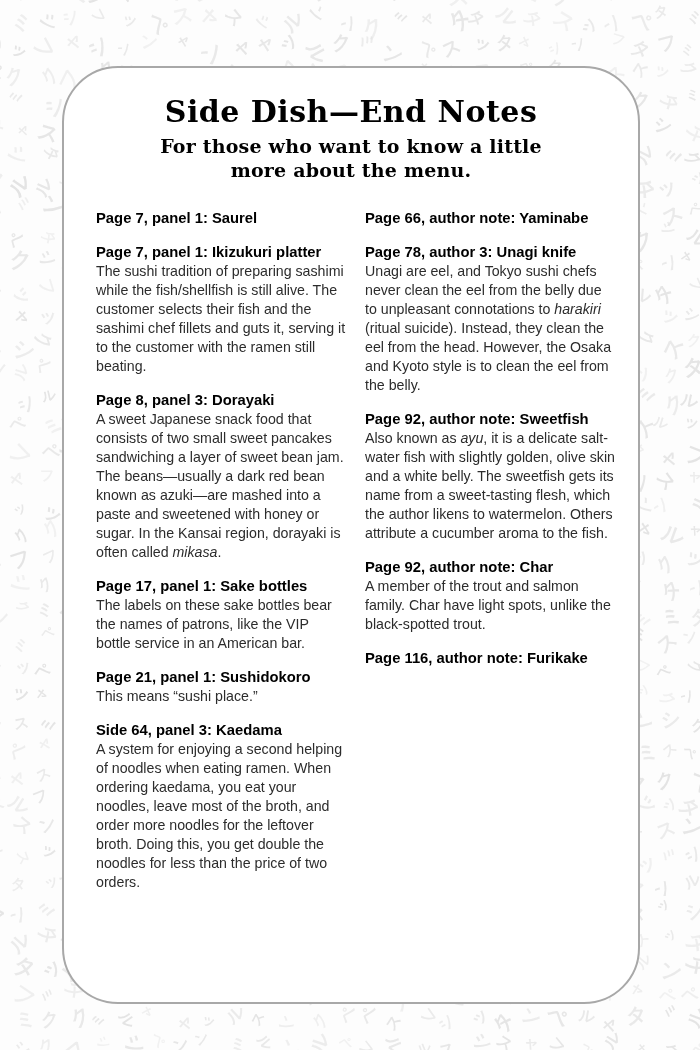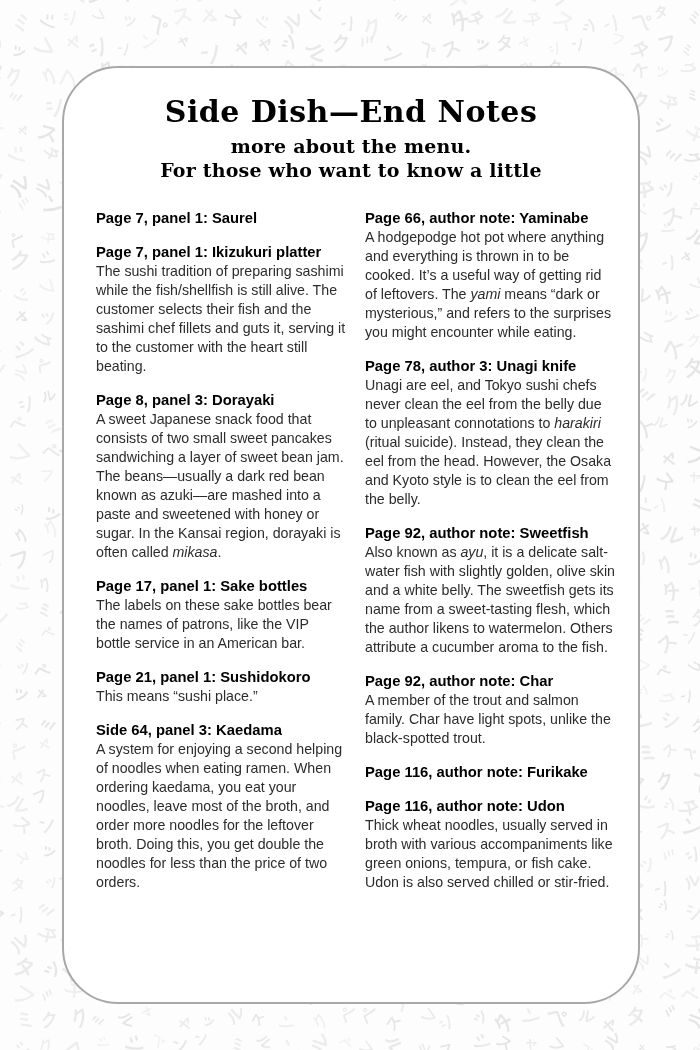--- a/index.html
+++ b/index.html
@@ -1152,31 +1152,31 @@
     <span class="bg-glyph" style="left: 580.385px; top: 1042.64px; transform: rotate(71.4442deg); font-size: 13.7286px; opacity: 0.573326;">ペ</span>
     <span class="bg-glyph" style="left: 604.459px; top: 1032.27px; transform: rotate(-58.1225deg); font-size: 16.5912px; opacity: 0.919294;">ル</span>
     <span class="bg-glyph" style="left: 635.573px; top: 1041.86px; transform: rotate(60.483deg); font-size: 13.0436px; opacity: 0.813366;">ャ</span>
     <span class="bg-glyph" style="left: 663.27px; top: 1042.85px; transform: rotate(39.6624deg); font-size: 16.0391px; opacity: 0.944795;">ク</span>
     <span class="bg-glyph" style="left: 689.835px; top: 1041.77px; transform: rotate(-8.90282deg); font-size: 15.7338px; opacity: 0.495837;">ペ</span>
   </div>
 
 <div class="card">
   <h1 class="title">Side Dish—End Notes</h1>
   <div class="subtitle">
+    <div>For those who want to know a little</div>
     <div>more about the menu.</div>
-    <div>For those who want to know a little</div>
   </div>
   <div class="cols">
     <div class="col">
         <div class="entry">
           <div class="entry-heading">Page 7, panel 1: Saurel</div>
         </div>
         <div class="entry">
           <div class="entry-heading">Page 7, panel 1: Ikizukuri platter</div>
-          <div class="entry-body">The sushi tradition of preparing sashimi while the fish/shellfish is still alive. The customer selects their fish and the sashimi chef fillets and guts it, serving it to the customer with the heart still beating.</div>
+          <div class="entry-body">The sushi tradition of preparing sashimi while the fish/shellfish is still alive. The customer selects their fish and the sashimi chef fillets and guts it, serving it to the customer with the ramen still beating.</div>
         </div>
         <div class="entry">
           <div class="entry-heading">Page 8, panel 3: Dorayaki</div>
           <div class="entry-body">A sweet Japanese snack food that consists of two small sweet pancakes sandwiching a layer of sweet bean jam. The beans—usually a dark red bean known as azuki—are mashed into a paste and sweetened with honey or sugar. In the Kansai region, dorayaki is often called <i>mikasa</i>.</div>
         </div>
         <div class="entry">
           <div class="entry-heading">Page 17, panel 1: Sake bottles</div>
           <div class="entry-body">The labels on these sake bottles bear the names of patrons, like the VIP bottle service in an American bar.</div>
         </div>
         <div class="entry">
@@ -1184,36 +1184,31 @@
           <div class="entry-body">This means “sushi place.”</div>
         </div>
         <div class="entry">
           <div class="entry-heading">Side 64, panel 3: Kaedama</div>
           <div class="entry-body">A system for enjoying a second helping of noodles when eating ramen. When ordering kaedama, you eat your noodles, leave most of the broth, and order more noodles for the leftover broth. Doing this, you get double the noodles for less than the price of two orders.</div>
         </div>
       </div>
     <div class="col">
         <div class="entry">
           <div class="entry-heading">Page 66, author note: Yaminabe</div>
-          <div class="entry-body">A hodgepodge hot pot where anything and everything is thrown in to be cooked. It’s a useful way of getting rid of leftovers. The <i>yami</i> means “dark or mysterious,” and refers to the surprises you might encounter while eating.</div>
         </div>
         <div class="entry">
           <div class="entry-heading">Page 78, author 3: Unagi knife</div>
           <div class="entry-body">Unagi are eel, and Tokyo sushi chefs never clean the eel from the belly due to unpleasant connotations to <i>harakiri</i> (ritual suicide). Instead, they clean the eel from the head. However, the Osaka and Kyoto style is to clean the eel from the belly.</div>
         </div>
         <div class="entry">
           <div class="entry-heading">Page 92, author note: Sweetfish</div>
           <div class="entry-body">Also known as <i>ayu</i>, it is a delicate salt-water fish with slightly golden, olive skin and a white belly. The sweetfish gets its name from a sweet-tasting flesh, which the author likens to watermelon. Others attribute a cucumber aroma to the fish.</div>
         </div>
         <div class="entry">
           <div class="entry-heading">Page 92, author note: Char</div>
           <div class="entry-body">A member of the trout and salmon family. Char have light spots, unlike the black-spotted trout.</div>
         </div>
         <div class="entry">
           <div class="entry-heading">Page 116, author note: Furikake</div>
         </div>
-        <div class="entry">
-          <div class="entry-heading">Page 116, author note: Udon</div>
-          <div class="entry-body">Thick wheat noodles, usually served in broth with various accompaniments like green onions, tempura, or fish cake. Udon is also served chilled or stir-fried.</div>
-        </div>
       </div>
   </div>
 </div>
 
 </body></html>

